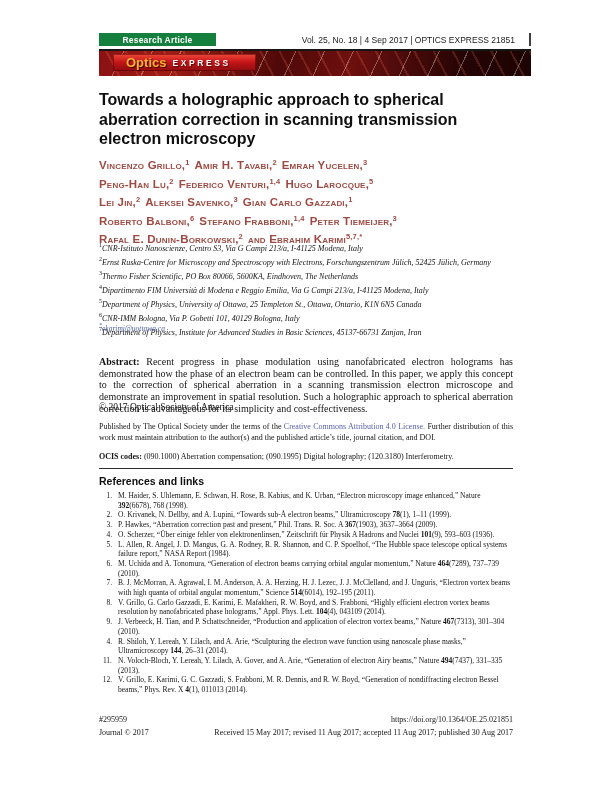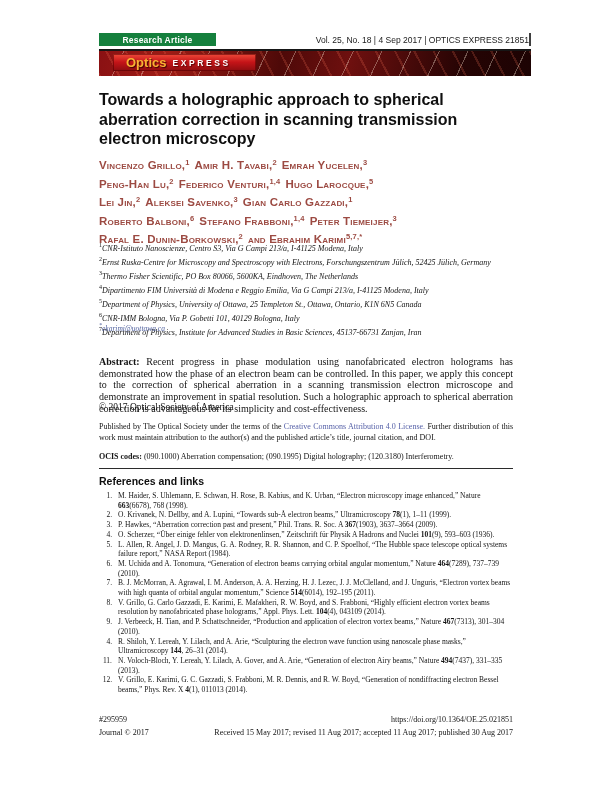--- a/index.html
+++ b/index.html
@@ -11,21 +11,21 @@
   
   .header{position:absolute;left:99px;top:33px;width:432px;}
   .badge-row{display:flex;height:13px;border-right:2px solid #3f3f3f;}
   .badge{
     background:#15803d;color:#fff;width:117px;flex:none;
     font:bold 8.5px "Liberation Sans",sans-serif;
     display:flex;align-items:center;justify-content:center;letter-spacing:.2px;
   }
   .issue-line{
     flex:1;display:flex;align-items:center;justify-content:flex-end;
-    font:8.5px "Liberation Sans",sans-serif;color:#1a1a1a;padding-right:0;
+    font:8.5px "Liberation Sans",sans-serif;color:#1a1a1a;padding-right:14px;
   }
   .banner{
     margin-top:3px;height:25px;border-top:2px solid #161616;position:relative;
     background:
       repeating-linear-gradient(115deg, rgba(255,255,255,0) 0 22px, rgba(255,235,215,.35) 22px 23px, rgba(255,255,255,0) 23px 26px),
       repeating-linear-gradient(62deg, rgba(255,120,90,.20) 0 2px, rgba(0,0,0,0) 2px 17px),
       linear-gradient(100deg,#8a1113 0%,#9e1c15 16%,#4e0908 42%,#6e100f 58%,#250404 84%,#1d0303 100%);
   }
   .logo-box{
     position:absolute;left:14px;top:3px;width:143px;height:17px;box-sizing:border-box;
@@ -133,21 +133,21 @@
 
   <div class="ocis"><span class="lbl">OCIS codes:</span><span> (090.1000) Aberration compensation; (090.1995) Digital holography; (120.3180) Interferometry.</span></div>
 
   <div class="rule"></div>
 
   <div class="refs">
     <div class="refs-heading">References and links</div>
 
     <div class="ref">
         <span class="ref-num">1.</span>
-        <span class="ref-text"><span>M. Haider, S. Uhlemann, E. Schwan, H. Rose, B. Kabius, and K. Urban, “Electron microscopy image enhanced,” Nature </span><b>663</b><span>(6678), 768 (1998).</span></span>
+        <span class="ref-text"><span>M. Haider, S. Uhlemann, E. Schwan, H. Rose, B. Kabius, and K. Urban, “Electron microscopy image enhanced,” Nature </span><b>392</b><span>(6678), 768 (1998).</span></span>
       </div>
     <div class="ref">
         <span class="ref-num">2.</span>
         <span class="ref-text"><span>O. Krivanek, N. Dellby, and A. Lupini, “Towards sub-Å electron beams,” Ultramicroscopy </span><b>78</b><span>(1), 1–11 (1999).</span></span>
       </div>
     <div class="ref">
         <span class="ref-num">3.</span>
         <span class="ref-text"><span>P. Hawkes, “Aberration correction past and present,” Phil. Trans. R. Soc. A </span><b>367</b><span>(1903), 3637–3664 (2009).</span></span>
       </div>
     <div class="ref">

